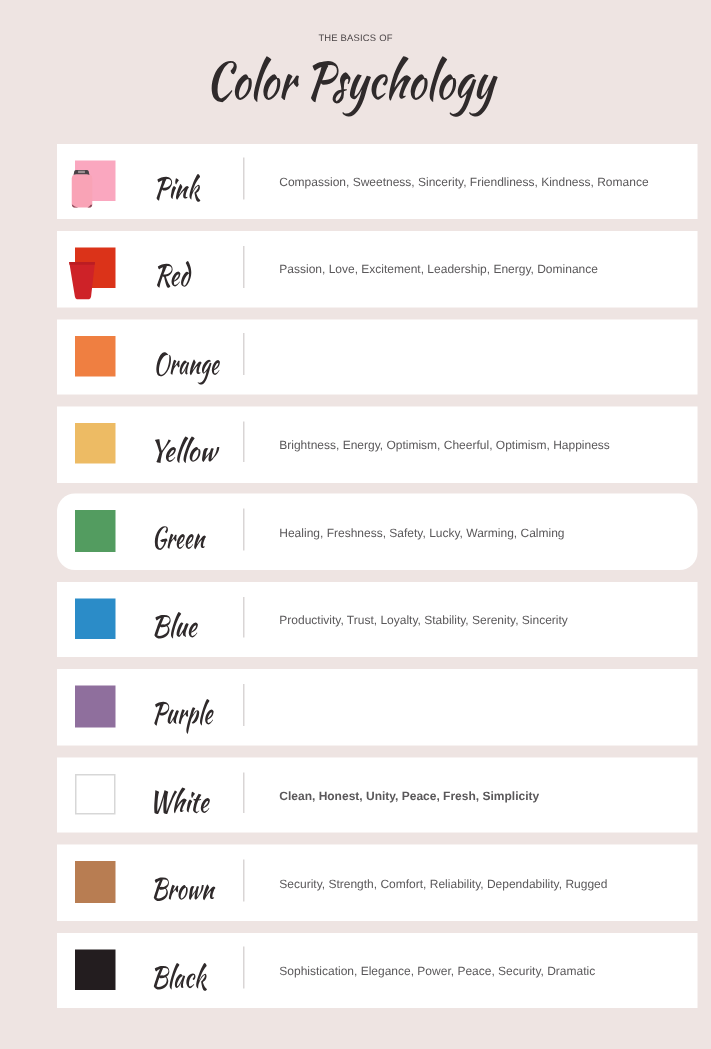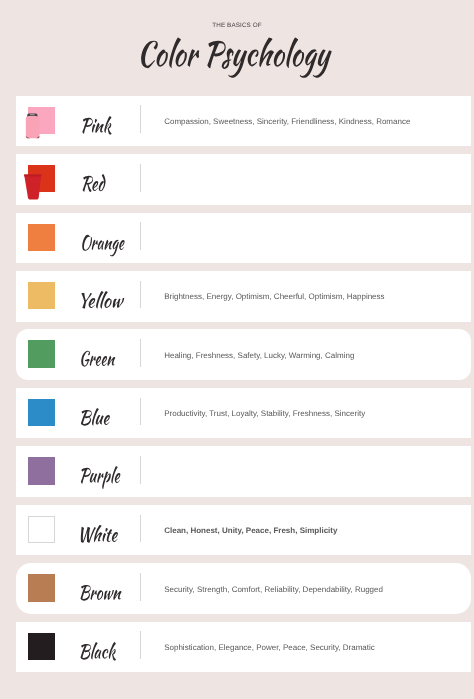--- a/index.html
+++ b/index.html
@@ -7,21 +7,21 @@
   body{width:474px;height:699px;overflow:hidden;background:#EEE4E2;
        font-family:"Liberation Sans",sans-serif;
        -webkit-font-smoothing:antialiased;text-rendering:geometricPrecision;}
   #page{position:relative;width:474px;height:699px;background:#EEE4E2;
         will-change:opacity;opacity:0.999;}
   .eyebrow{position:absolute;left:0;right:0;top:23px;text-align:center;
            font-size:6.3px;letter-spacing:0.12px;color:#4A4446;line-height:6.3px;
            -webkit-font-smoothing:antialiased;
            transform:translateZ(0);backface-visibility:hidden;}
   #title-svg{position:absolute;left:0;top:0;width:474px;height:90px;overflow:visible;}
-  .card{position:absolute;left:16px;width:427px;height:50.6px;background:#fff;padding-left:28px;}
+  .card{position:absolute;left:38px;width:427px;height:50.6px;background:#fff;}
   .swatch{position:absolute;left:12px;top:11.1px;width:27.4px;height:27.3px;}
   .swatch-white{box-sizing:border-box;border:1px solid #D7D7D7;}
   .divider{position:absolute;left:124.4px;top:9.8px;width:1px;height:27.7px;background:#D9D5D5;}
   .traits{position:absolute;left:148.2px;top:1.4px;height:50.6px;line-height:50.6px;
           font-size:8px;color:#5A585A;white-space:nowrap;
           transform:translateZ(0);backface-visibility:hidden;}
   .ovl{position:absolute;left:0;top:0;width:427px;height:50.6px;overflow:visible;}
 </style>
 </head>
 <body>
@@ -62,20 +62,21 @@
             <path fill="#CE2228" d="M8.1 20.6 h17.2 l-2.6 23.0 q-0.2 1.5 -1.3 1.9 h-8.2 q-1.1 -0.4 -1.3 -1.9 z"></path>
             <path fill="#BB1D22" d="M8.1 20.6 h17.2 l-0.2 1.9 h-16.8 z"></path>
           </g>
         </svg>
         <svg class="ovl" viewBox="0 0 427 50.6">
           <g transform="translate(66.6,36.2) scale(0.160368,0.195) translate(-12.9,0)">
             <path d="M78.1 -55.1Q78.1 -50.3 76.0 -46.1Q73.8 -41.8 70.0 -38.5Q66.2 -35.1 61.1 -32.8Q56.0 -30.5 50.0 -29.7Q51.5 -25.2 53.7 -20.5Q55.8 -15.7 58.3 -11.3Q60.8 -6.9 63.5 -3.2Q66.2 0.5 68.8 2.9Q68.3 3.9 67.3 4.9Q66.4 5.9 65.2 6.8Q63.9 7.6 62.6 8.2Q61.2 8.7 60.0 8.7Q57.8 8.7 55.8 6.6Q53.8 4.5 51.8 -0.1Q49.7 -4.6 47.5 -11.9Q45.2 -19.1 42.5 -29.3Q41.4 -29.3 40.3 -29.3Q39.2 -29.3 38.6 -29.5Q37.9 -29.9 37.1 -30.9Q34.4 -25.1 32.3 -20.0Q30.2 -14.9 28.6 -10.2Q26.9 -5.4 25.7 -1.0Q24.4 3.5 23.5 8.1Q20.1 7.3 17.6 5.2Q15.1 3.1 12.9 -0.7Q13.3 -1.6 13.8 -2.5Q14.2 -3.3 14.9 -4.9Q15.6 -6.4 16.6 -8.8Q17.7 -11.2 19.5 -15.2Q21.2 -19.2 23.7 -25.0Q26.1 -30.8 29.6 -39.1Q31.2 -42.8 32.4 -45.6Q33.5 -48.4 34.4 -51.0Q35.3 -53.5 36.1 -56.0Q36.8 -58.6 37.6 -61.9Q33.0 -60.3 29.1 -58.4Q25.1 -56.4 22.5 -54.2Q21.6 -54.8 20.7 -56.0Q19.7 -57.2 18.9 -58.7Q18.1 -60.1 17.5 -61.6Q16.9 -63.1 16.8 -64.3Q19.8 -66.3 24.1 -68.0Q28.5 -69.7 33.4 -71.0Q38.3 -72.2 43.4 -72.9Q48.5 -73.6 52.9 -73.6Q64.9 -73.6 71.5 -68.7Q78.1 -63.7 78.1 -55.1ZM53.7 -63.5Q53.0 -62.6 51.5 -59.9Q50.0 -57.2 48.0 -53.5Q46.1 -49.7 44.0 -45.3Q41.8 -40.9 39.8 -36.6Q47.3 -36.6 53.6 -38.0Q59.9 -39.4 64.5 -42.0Q69.1 -44.5 71.7 -48.0Q74.2 -51.4 74.2 -55.6Q74.2 -60.6 70.6 -63.2Q67.0 -65.9 59.5 -65.9Q57.8 -65.9 56.1 -65.8Q54.4 -65.6 52.5 -65.4ZM110.4 -41.4Q110.0 -35.2 108.2 -30.8Q106.4 -26.3 103.1 -23.0Q99.7 -19.6 94.9 -16.9Q90.1 -14.2 83.7 -11.7Q83.7 -11.1 83.7 -10.5Q83.6 -9.8 83.6 -9.1Q83.6 -7.8 83.8 -6.4Q84.0 -5.0 84.5 -3.8Q85.0 -2.6 85.9 -1.9Q86.8 -1.1 88.2 -1.1Q90.9 -1.1 93.5 -2.3Q96.1 -3.5 98.5 -5.2Q100.8 -7.0 102.9 -9.1Q104.9 -11.1 106.5 -12.8Q107.5 -11.9 108.2 -11.1Q103.7 -5.1 98.4 -1.2Q93.0 2.8 88.2 3.9Q81.3 3.1 77.5 -1.2Q73.6 -5.4 73.6 -11.4Q73.6 -15.5 74.8 -19.8Q75.9 -24.0 78.0 -28.0Q80.0 -31.9 82.8 -35.4Q85.5 -38.9 88.7 -41.5Q91.8 -44.1 95.2 -45.6Q98.5 -47.1 101.8 -47.1Q106.4 -46.5 110.4 -41.4ZM103.5 -38.1Q100.8 -37.7 97.9 -35.9Q95.0 -34.1 92.5 -31.1Q89.9 -28.1 87.8 -24.1Q85.7 -20.1 84.5 -15.5Q92.5 -19.5 97.8 -25.4Q103.1 -31.2 103.5 -38.1ZM136.8 -46.7Q138.8 -46.7 141.4 -45.5Q144.0 -44.3 146.0 -42.4Q145.5 -46.4 144.8 -50.0Q144.0 -53.5 142.6 -57.3Q141.1 -61.1 138.7 -65.6Q136.3 -70.1 132.7 -75.9Q133.0 -76.8 134.1 -78.0Q135.1 -79.2 136.5 -80.2Q137.8 -81.3 139.2 -82.1Q140.7 -82.9 142.0 -83.1Q144.8 -80.0 147.3 -75.3Q149.8 -70.7 151.7 -65.3Q153.6 -60.0 154.7 -54.3Q155.7 -48.6 155.7 -43.4Q155.7 -38.2 154.6 -32.7Q153.4 -27.2 151.4 -22.0Q149.3 -16.7 146.6 -12.0Q143.9 -7.3 140.8 -3.6Q137.6 0.1 134.2 2.5Q130.8 4.8 127.4 5.4Q120.5 4.6 116.9 1.0Q113.2 -2.7 113.2 -9.1Q113.2 -12.5 114.3 -16.5Q115.3 -20.5 117.1 -24.5Q118.8 -28.4 121.2 -32.1Q123.5 -35.9 126.2 -38.9Q128.8 -41.9 131.5 -44.0Q134.2 -46.1 136.8 -46.7ZM126.6 1.4Q130.1 0.2 133.6 -3.9Q137.1 -8.0 139.9 -13.6Q142.7 -19.1 144.5 -25.5Q146.2 -31.8 146.2 -37.7Q146.2 -39.4 146.2 -39.8Q146.2 -40.2 146.1 -40.6Q143.7 -39.6 141.0 -37.2Q138.3 -34.8 135.6 -31.7Q132.9 -28.5 130.5 -24.8Q128.1 -21.1 126.2 -17.4Q124.3 -13.7 123.2 -10.3Q122.1 -6.9 122.1 -4.3Q122.1 0.7 126.6 1.4Z" fill="#2F2A2B"></path>
           </g>
         </svg>
         <div class="divider"></div>
+        <div class="traits">Passion, Love, Excitement, Leadership, Energy, Dominance</div>
       </div>
       <div class="card" style="top: 212.5px;">
         <div class="swatch" style="background: rgb(239, 127, 65);"></div>
         <svg class="ovl" viewBox="0 0 427 50.6">
           <g transform="translate(66.2,36.2) scale(0.1464645,0.195) translate(-13.5,0)">
             <path d="M56.2 -72.8Q58.1 -72.0 60.1 -70.8Q62.1 -69.5 63.8 -68.2Q65.5 -66.9 66.7 -65.7Q67.8 -64.4 67.9 -63.6Q66.2 -64.0 64.5 -64.2Q62.8 -64.3 61.4 -64.3Q56.9 -64.3 52.5 -62.1Q48.0 -59.9 44.0 -56.1Q40.0 -52.3 36.6 -47.2Q33.2 -42.1 30.8 -36.3Q28.3 -30.5 26.9 -24.3Q25.5 -18.1 25.5 -12.1Q25.5 -4.3 28.1 -0.5Q30.7 3.3 35.7 3.3Q38.1 3.3 40.9 2.4Q43.7 1.4 46.6 -0.3Q49.5 -2.0 52.3 -4.4Q55.1 -6.8 57.5 -9.7Q61.0 -13.9 63.8 -19.2Q66.6 -24.6 68.6 -30.6Q70.5 -36.6 71.6 -43.0Q72.6 -49.3 72.6 -55.4Q72.6 -57.8 72.5 -59.5Q72.4 -61.1 72.2 -62.2Q72.1 -63.4 72.0 -64.1Q71.9 -64.8 71.8 -65.3Q73.0 -64.7 74.5 -63.9Q75.9 -63.0 77.2 -61.4Q78.4 -59.7 79.2 -57.0Q80.1 -54.3 80.1 -50.0Q80.1 -43.0 78.5 -36.2Q76.8 -29.5 73.9 -23.4Q70.9 -17.3 66.9 -12.0Q62.9 -6.7 58.3 -2.7Q52.3 2.6 45.5 5.5Q38.7 8.4 32.4 8.4Q23.2 8.4 18.4 2.5Q13.5 -3.3 13.5 -14.7Q13.5 -20.8 14.8 -27.6Q16.2 -34.4 18.6 -41.0Q21.1 -47.6 24.5 -53.5Q27.9 -59.5 32.0 -64.1Q36.0 -68.6 40.7 -71.3Q45.3 -74.0 50.2 -74.0Q51.8 -74.0 53.2 -73.8Q54.6 -73.5 56.2 -72.8ZM78.5 -2.0Q79.0 -4.9 80.2 -9.7Q81.5 -14.4 83.2 -19.8Q84.9 -25.1 86.8 -30.5Q88.7 -35.9 90.5 -40.2Q91.8 -43.3 92.8 -45.1Q93.8 -46.8 95.0 -48.0Q96.4 -47.8 97.9 -47.3Q99.4 -46.8 100.8 -46.1Q102.2 -45.4 103.3 -44.7Q104.4 -43.9 105.0 -43.2Q102.3 -40.0 100.2 -35.9Q98.2 -31.8 96.1 -25.4Q101.5 -30.2 105.7 -34.6Q109.8 -39.0 113.4 -44.4Q114.0 -44.9 115.5 -44.9Q116.9 -44.9 118.2 -44.5Q119.5 -44.0 120.0 -43.2Q118.2 -38.4 118.2 -33.7Q118.2 -29.3 119.5 -27.1Q119.4 -26.5 118.2 -24.8Q116.9 -23.1 115.4 -21.6Q112.7 -23.0 110.6 -25.5Q108.5 -27.9 107.5 -30.8Q102.8 -27.5 99.5 -24.4Q96.2 -21.2 93.8 -17.4Q91.5 -13.5 89.8 -8.5Q88.2 -3.5 86.7 3.4Q85.8 3.3 84.6 2.8Q83.3 2.2 82.1 1.4Q80.8 0.6 79.8 -0.3Q78.8 -1.2 78.5 -2.0ZM155.7 -40.4Q156.7 -40.4 158.1 -40.1Q159.4 -39.7 160.5 -39.2Q161.6 -38.6 162.3 -38.0Q163.1 -37.4 163.1 -36.9Q161.1 -32.7 159.4 -28.5Q157.7 -24.2 156.5 -20.3Q155.3 -16.4 154.7 -13.0Q154.0 -9.6 154.0 -7.1Q154.0 -4.3 154.6 -2.5Q155.2 -0.6 156.6 0.2Q155.4 1.0 153.5 1.5Q151.6 2.0 150.1 2.0Q144.7 2.0 144.7 -5.4Q144.7 -11.1 148.5 -21.0Q146.5 -16.4 143.9 -12.4Q141.3 -8.3 138.6 -5.2Q135.9 -2.1 133.2 -0.2Q130.4 1.8 128.1 2.2Q124.4 2.0 122.1 -1.4Q119.8 -4.7 119.8 -9.9Q119.8 -15.5 122.2 -21.7Q124.6 -27.9 128.3 -33.2Q132.1 -38.5 136.5 -42.0Q140.9 -45.6 145.0 -45.8Q146.0 -45.5 147.2 -44.6Q148.5 -43.7 149.7 -42.5Q150.8 -41.3 151.6 -40.1Q152.4 -38.8 152.5 -37.9Q148.5 -37.3 144.2 -34.0Q140.0 -30.7 136.6 -26.1Q133.1 -21.4 130.9 -16.1Q128.7 -10.8 128.7 -6.2Q128.7 -4.3 130.1 -3.8Q133.0 -4.4 136.8 -8.8Q140.6 -13.1 146.0 -22.2Q147.0 -24.0 148.2 -26.2Q149.5 -28.4 150.8 -30.8Q152.1 -33.2 153.3 -35.7Q154.6 -38.1 155.7 -40.4ZM184.4 -48.5Q187.0 -47.7 189.3 -45.0Q191.6 -42.2 192.7 -38.9Q191.6 -36.2 189.3 -32.4Q187.0 -28.6 184.7 -24.7Q182.4 -20.7 180.6 -17.2Q178.7 -13.6 178.4 -11.3Q180.0 -13.0 181.9 -15.2Q183.9 -17.5 185.8 -19.8Q187.6 -22.0 189.2 -23.9Q190.8 -25.7 191.7 -26.6Q193.6 -28.6 196.2 -31.2Q198.8 -33.9 201.7 -36.2Q204.5 -38.6 207.4 -40.2Q210.3 -41.9 212.7 -41.9Q215.3 -41.9 217.1 -40.2Q218.8 -38.4 219.8 -36.5Q219.8 -36.3 219.1 -36.0Q218.3 -35.6 216.9 -34.0Q215.5 -32.2 213.8 -29.1Q212.0 -25.9 210.3 -22.2Q208.7 -18.6 207.6 -14.8Q206.5 -11.0 206.5 -7.9Q206.5 -5.4 207.2 -4.7Q207.8 -4.0 209.0 -4.0Q210.1 -4.0 211.3 -4.5Q212.5 -5.0 213.2 -5.0Q213.6 -4.8 213.8 -4.2Q214.1 -3.5 214.1 -3.0Q213.3 -2.3 212.2 -1.6Q211.1 -0.9 209.9 -0.3Q208.7 0.3 207.6 0.7Q206.4 1.1 205.5 1.1Q202.6 1.1 200.8 0.2Q198.9 -0.6 197.9 -2.0Q196.8 -3.4 196.4 -5.4Q196.0 -7.3 196.0 -9.5Q196.0 -10.7 196.2 -12.2Q196.4 -13.7 197.0 -15.8Q197.6 -17.8 198.7 -20.6Q199.8 -23.5 201.5 -27.5Q201.3 -27.5 198.8 -26.1Q196.3 -24.7 193.4 -21.8Q188.7 -17.3 184.9 -12.9Q181.2 -8.5 177.3 -3.1Q175.1 0.0 173.4 2.1Q171.8 4.3 170.6 5.0Q168.5 3.8 167.5 1.7Q166.5 -0.5 166.0 -2.8Q166.0 -4.7 166.6 -7.6Q167.1 -10.5 168.1 -14.1Q169.0 -17.6 170.4 -21.5Q171.8 -25.4 173.5 -29.3Q177.3 -38.1 180.4 -43.1Q183.6 -48.1 184.4 -48.5ZM202.0 29.8Q202.0 29.2 202.4 28.7Q202.8 28.2 203.3 27.7Q204.5 28.8 205.3 29.4Q206.2 30.0 206.9 30.4Q207.7 30.8 208.5 30.9Q209.3 31.0 210.4 31.0Q215.6 31.0 220.3 28.2Q225.0 25.5 229.2 20.3Q233.3 15.1 236.7 7.6Q240.1 0.1 242.7 -9.4Q241.5 -8.2 239.8 -6.8Q238.0 -5.3 236.1 -4.0Q234.2 -2.7 232.3 -1.6Q230.5 -0.5 229.2 0.0Q227.5 -0.3 226.1 -1.5Q224.6 -2.6 223.5 -4.3Q222.4 -6.0 221.8 -8.2Q221.2 -10.3 221.2 -12.7Q221.2 -16.6 222.6 -20.7Q224.1 -24.8 226.5 -28.8Q228.9 -32.7 232.2 -36.2Q235.4 -39.7 239.1 -42.3Q242.7 -44.9 246.4 -46.5Q250.2 -48.0 253.8 -48.0Q257.3 -48.0 259.1 -46.5Q260.8 -45.1 261.6 -41.6Q260.5 -42.2 258.8 -42.2Q256.4 -42.2 253.2 -40.3Q250.1 -38.4 246.8 -35.4Q243.6 -32.3 240.4 -28.4Q237.2 -24.4 234.8 -20.3Q232.3 -16.2 230.8 -12.3Q229.2 -8.4 229.2 -5.3Q229.2 -4.6 229.3 -4.5Q229.4 -4.3 229.6 -4.3Q230.5 -4.3 232.1 -5.3Q233.6 -6.3 235.6 -7.9Q237.5 -9.4 239.6 -11.4Q241.7 -13.5 243.6 -15.6Q247.9 -20.4 251.4 -26.4Q255.0 -32.3 257.1 -37.9Q259.8 -37.7 261.9 -37.0Q264.0 -36.3 264.8 -35.5Q261.4 -27.7 259.4 -22.4Q257.3 -17.1 255.8 -13.0Q253.1 -5.8 250.8 0.1Q248.4 6.1 245.9 11.2Q243.5 16.2 240.7 20.6Q237.8 24.9 234.2 28.9Q232.5 30.8 230.3 32.2Q228.2 33.7 225.9 34.7Q223.7 35.7 221.6 36.2Q219.4 36.7 217.6 36.7Q215.2 36.7 212.7 36.2Q210.2 35.6 208.1 34.7Q205.9 33.7 204.3 32.5Q202.7 31.2 202.0 29.8ZM303.0 -41.4Q302.6 -35.2 300.8 -30.8Q299.0 -26.3 295.6 -23.0Q292.3 -19.6 287.5 -16.9Q282.7 -14.2 276.3 -11.7Q276.3 -11.1 276.2 -10.5Q276.2 -9.8 276.2 -9.1Q276.2 -7.8 276.4 -6.4Q276.6 -5.0 277.1 -3.8Q277.6 -2.6 278.5 -1.9Q279.4 -1.1 280.8 -1.1Q283.5 -1.1 286.1 -2.3Q288.7 -3.5 291.0 -5.2Q293.4 -7.0 295.4 -9.1Q297.5 -11.1 299.1 -12.8Q300.1 -11.9 300.8 -11.1Q296.3 -5.1 291.0 -1.2Q285.6 2.8 280.8 3.9Q273.9 3.1 270.0 -1.2Q266.2 -5.4 266.2 -11.4Q266.2 -15.5 267.4 -19.8Q268.5 -24.0 270.6 -28.0Q272.6 -31.9 275.4 -35.4Q278.1 -38.9 281.2 -41.5Q284.4 -44.1 287.8 -45.6Q291.1 -47.1 294.4 -47.1Q299.0 -46.5 303.0 -41.4ZM296.1 -38.1Q293.4 -37.7 290.5 -35.9Q287.6 -34.1 285.1 -31.1Q282.5 -28.1 280.4 -24.1Q278.3 -20.1 277.1 -15.5Q285.1 -19.5 290.4 -25.4Q295.7 -31.2 296.1 -38.1Z" fill="#2F2A2B"></path>
           </g>
         </svg>
         <div class="divider"></div>
       </div>
@@ -100,42 +101,42 @@
         <div class="traits">Healing, Freshness, Safety, Lucky, Warming, Calming</div>
       </div>
       <div class="card" style="top: 387.85px;">
         <div class="swatch" style="background: rgb(43, 140, 200);"></div>
         <svg class="ovl" viewBox="0 0 427 50.6">
           <g transform="translate(64.9,36.2) scale(0.1653405,0.195) translate(-13.5,0)">
             <path d="M79.0 -55.1Q79.0 -48.9 75.6 -44.1Q72.2 -39.2 66.3 -36.0Q70.1 -33.4 72.4 -29.6Q74.6 -25.9 74.6 -21.4Q74.6 -16.0 71.4 -10.8Q68.1 -5.5 62.7 -1.4Q57.3 2.6 50.4 5.1Q43.5 7.6 36.3 7.6Q28.5 7.6 22.6 4.7Q16.8 1.7 13.5 -3.7Q14.5 -6.7 16.1 -11.2Q17.8 -15.6 19.8 -20.6Q21.8 -25.5 23.9 -30.4Q25.9 -35.3 27.7 -39.2Q31.5 -47.7 34.5 -53.3Q37.5 -58.9 40.0 -62.2Q34.5 -60.5 30.0 -58.4Q25.5 -56.2 23.4 -54.2Q22.5 -54.8 21.6 -56.0Q20.6 -57.2 19.8 -58.7Q18.9 -60.1 18.4 -61.6Q17.8 -63.1 17.7 -64.3Q20.3 -66.1 24.5 -67.8Q28.6 -69.4 33.5 -70.6Q38.4 -71.8 43.6 -72.5Q48.7 -73.2 53.4 -73.2Q65.4 -73.2 72.2 -68.4Q79.0 -63.6 79.0 -55.1ZM40.9 -31.2Q39.0 -32.1 37.4 -33.9Q35.1 -28.8 33.0 -23.9Q31.0 -19.0 29.4 -14.8Q27.8 -10.6 26.8 -7.5Q25.8 -4.4 25.7 -3.0Q27.1 -2.2 29.1 -1.8Q31.0 -1.4 33.9 -1.4Q40.7 -1.4 46.9 -3.3Q53.1 -5.2 57.8 -8.5Q62.5 -11.7 65.3 -15.9Q68.1 -20.1 68.1 -24.7Q68.1 -31.3 62.4 -34.2Q54.6 -31.0 44.8 -31.0Q43.4 -31.0 42.7 -31.0Q41.9 -31.0 40.9 -31.2ZM60.3 -65.9Q58.2 -65.9 55.9 -65.7Q53.5 -65.4 50.9 -64.9Q51.3 -64.5 51.6 -64.0Q51.8 -63.6 52.0 -63.1Q51.1 -61.9 49.8 -59.6Q48.5 -57.3 46.9 -54.2Q45.3 -51.2 43.6 -47.5Q41.8 -43.8 40.0 -39.9Q41.7 -40.3 44.2 -40.6Q46.6 -40.8 49.0 -40.8Q50.3 -40.8 51.6 -40.7Q52.8 -40.6 54.0 -40.4Q58.8 -41.2 62.7 -42.8Q66.5 -44.3 69.3 -46.4Q72.1 -48.4 73.6 -50.9Q75.1 -53.4 75.1 -56.2Q75.1 -61.0 71.3 -63.5Q67.5 -65.9 60.3 -65.9ZM80.5 -6.4Q80.5 -10.8 82.6 -18.8Q84.7 -26.7 88.5 -37.3Q94.7 -54.2 100.2 -65.5Q105.6 -76.7 110.8 -83.0Q112.0 -82.8 113.8 -82.0Q115.5 -81.2 117.2 -80.2Q118.9 -79.3 120.2 -78.3Q121.6 -77.3 122.0 -76.7Q114.2 -67.5 108.3 -56.9Q102.4 -46.3 97.5 -32.6Q93.3 -20.8 91.1 -11.3Q88.9 -1.9 88.9 4.4Q88.9 6.1 88.9 6.5Q88.9 6.9 89.0 7.3Q87.6 7.1 86.6 6.6Q85.6 6.1 85.3 5.4Q85.1 4.9 84.2 4.0Q83.3 3.0 82.6 2.5Q81.7 1.9 81.1 -0.7Q80.5 -3.2 80.5 -6.4ZM131.4 -2.2Q129.5 -3.8 128.8 -6.2Q128.2 -8.6 128.2 -10.3Q128.2 -12.4 128.7 -13.9Q128.3 -13.9 126.9 -12.3Q125.5 -10.7 123.8 -8.5Q122.2 -6.3 120.6 -4.2Q119.0 -2.1 118.2 -1.1Q116.9 0.3 115.8 1.1Q114.6 1.9 113.9 2.0Q112.3 1.9 110.5 1.4Q108.8 0.8 107.2 -0.2Q105.7 -1.2 104.6 -2.6Q103.4 -4.0 103.0 -5.8Q103.0 -8.6 103.2 -10.4Q103.3 -12.2 103.8 -14.3Q104.7 -18.1 106.5 -22.9Q108.2 -27.7 110.5 -32.4Q112.8 -37.0 115.7 -41.0Q118.5 -45.1 121.7 -47.4Q122.6 -47.4 123.8 -47.2Q125.0 -47.1 126.2 -46.7Q127.5 -46.3 128.7 -45.8Q129.8 -45.2 130.6 -44.3Q129.7 -43.3 126.0 -37.6Q122.4 -31.9 117.9 -21.2Q117.4 -20.1 116.7 -18.0Q116.0 -15.9 115.3 -13.6Q114.6 -11.3 114.2 -9.1Q113.7 -6.9 113.7 -5.6Q113.7 -4.8 114.0 -4.4Q114.2 -4.0 114.4 -3.8Q115.9 -4.4 118.2 -7.1Q120.5 -9.8 124.6 -15.4Q125.6 -16.8 127.0 -18.6Q128.3 -20.4 129.7 -22.5Q131.1 -24.5 132.3 -26.7Q133.6 -28.9 134.4 -31.1Q134.8 -32.3 135.4 -34.0Q136.1 -35.6 137.1 -37.4Q138.0 -39.2 139.2 -41.1Q140.5 -42.9 142.2 -44.5Q143.5 -44.5 145.0 -44.2Q146.5 -43.9 147.8 -43.5Q149.2 -43.0 150.2 -42.5Q151.2 -41.9 151.7 -41.3Q149.9 -36.9 147.7 -32.6Q145.5 -28.3 143.6 -24.1Q141.7 -20.0 140.4 -15.9Q139.1 -11.8 139.1 -7.9Q139.1 -5.8 139.4 -4.2Q139.8 -2.7 140.2 -1.7Q140.6 -0.6 140.9 0.1Q141.3 0.8 141.3 1.3Q141.3 1.4 141.1 1.6Q141.0 1.7 140.9 1.7Q140.2 1.7 139.1 1.4Q138.0 1.1 136.7 0.6Q135.3 0.0 133.9 -0.7Q132.6 -1.4 131.4 -2.2ZM188.9 -41.4Q188.5 -35.2 186.7 -30.8Q184.9 -26.3 181.6 -23.0Q178.2 -19.6 173.4 -16.9Q168.6 -14.2 162.2 -11.7Q162.2 -11.1 162.2 -10.5Q162.1 -9.8 162.1 -9.1Q162.1 -7.8 162.3 -6.4Q162.5 -5.0 163.0 -3.8Q163.5 -2.6 164.4 -1.9Q165.3 -1.1 166.7 -1.1Q169.4 -1.1 172.0 -2.3Q174.6 -3.5 177.0 -5.2Q179.3 -7.0 181.4 -9.1Q183.4 -11.1 185.0 -12.8Q186.0 -11.9 186.7 -11.1Q182.2 -5.1 176.9 -1.2Q171.5 2.8 166.7 3.9Q159.8 3.1 155.9 -1.2Q152.1 -5.4 152.1 -11.4Q152.1 -15.5 153.2 -19.8Q154.4 -24.0 156.4 -28.0Q158.5 -31.9 161.2 -35.4Q164.0 -38.9 167.2 -41.5Q170.3 -44.1 173.7 -45.6Q177.0 -47.1 180.3 -47.1Q184.9 -46.5 188.9 -41.4ZM182.0 -38.1Q179.3 -37.7 176.4 -35.9Q173.5 -34.1 170.9 -31.1Q168.4 -28.1 166.3 -24.1Q164.2 -20.1 163.0 -15.5Q171.0 -19.5 176.3 -25.4Q181.6 -31.2 182.0 -38.1Z" fill="#2F2A2B"></path>
           </g>
         </svg>
         <div class="divider"></div>
-        <div class="traits">Productivity, Trust, Loyalty, Stability, Freshness, Sincerity</div>
+        <div class="traits">Productivity, Trust, Loyalty, Stability, Serenity, Sincerity</div>
       </div>
       <div class="card" style="top: 446.3px;">
         <div class="swatch" style="background: rgb(143, 111, 157);"></div>
         <svg class="ovl" viewBox="0 0 427 50.6">
           <g transform="translate(64.8,36.2) scale(0.153426,0.195) translate(-13,0)">
             <path d="M78.2 -53.9Q78.2 -48.4 75.5 -43.4Q72.7 -38.4 68.1 -34.7Q63.4 -30.9 57.2 -28.7Q50.9 -26.5 43.9 -26.5Q41.4 -26.5 40.0 -27.1Q38.5 -27.8 36.7 -29.7Q31.7 -18.8 28.6 -9.7Q25.4 -0.5 23.6 8.1Q19.8 7.2 17.4 5.0Q15.0 2.7 13.0 -0.7Q14.0 -2.6 15.4 -5.7Q16.8 -8.8 18.8 -13.4Q20.8 -17.9 23.5 -24.2Q26.1 -30.6 29.7 -39.1Q31.3 -43.0 32.5 -45.9Q33.7 -48.8 34.6 -51.4Q35.5 -53.9 36.2 -56.4Q37.0 -58.9 37.8 -61.9Q33.1 -60.4 29.2 -58.4Q25.2 -56.4 22.6 -54.2Q21.7 -54.8 20.8 -56.0Q19.8 -57.2 19.0 -58.7Q18.2 -60.1 17.6 -61.6Q17.0 -63.1 16.9 -64.3Q19.8 -66.3 24.1 -68.0Q28.4 -69.7 33.3 -71.0Q38.2 -72.2 43.5 -72.9Q48.7 -73.6 53.5 -73.6Q59.2 -73.6 63.8 -72.2Q68.4 -70.7 71.6 -68.1Q74.8 -65.5 76.5 -61.9Q78.2 -58.3 78.2 -53.9ZM60.4 -65.9Q56.6 -65.9 52.6 -65.3L53.8 -63.5Q52.8 -62.2 51.3 -59.6Q49.8 -57.0 48.0 -53.4Q46.2 -49.7 44.1 -45.2Q41.9 -40.7 39.5 -35.7Q47.3 -35.7 53.7 -37.2Q60.1 -38.6 64.7 -41.2Q69.2 -43.7 71.8 -47.1Q74.3 -50.5 74.3 -54.4Q74.3 -59.6 70.8 -62.8Q67.3 -65.9 60.4 -65.9ZM99.8 -2.2Q97.9 -3.8 97.2 -6.2Q96.6 -8.6 96.6 -10.3Q96.6 -12.4 97.1 -13.9Q96.7 -13.9 95.3 -12.3Q93.9 -10.7 92.2 -8.5Q90.6 -6.3 89.0 -4.2Q87.4 -2.1 86.6 -1.1Q85.3 0.3 84.2 1.1Q83.0 1.9 82.3 2.0Q80.7 1.9 79.0 1.4Q77.2 0.8 75.7 -0.2Q74.1 -1.2 73.0 -2.6Q71.8 -4.0 71.4 -5.8Q71.4 -8.6 71.6 -10.4Q71.7 -12.2 72.2 -14.3Q73.1 -18.1 74.9 -22.9Q76.6 -27.7 78.9 -32.4Q81.2 -37.0 84.1 -41.0Q86.9 -45.1 90.1 -47.4Q91.0 -47.4 92.2 -47.2Q93.4 -47.1 94.7 -46.7Q95.9 -46.3 97.1 -45.8Q98.2 -45.2 99.0 -44.3Q98.1 -43.3 94.5 -37.6Q90.8 -31.9 86.3 -21.2Q85.8 -20.1 85.1 -18.0Q84.4 -15.9 83.7 -13.6Q83.0 -11.3 82.6 -9.1Q82.1 -6.9 82.1 -5.6Q82.1 -4.8 82.4 -4.4Q82.6 -4.0 82.8 -3.8Q84.3 -4.4 86.6 -7.1Q88.9 -9.8 93.0 -15.4Q94.0 -16.8 95.4 -18.6Q96.7 -20.4 98.1 -22.5Q99.5 -24.5 100.8 -26.7Q102.0 -28.9 102.8 -31.1Q103.2 -32.3 103.9 -34.0Q104.5 -35.6 105.5 -37.4Q106.4 -39.2 107.7 -41.1Q108.9 -42.9 110.6 -44.5Q111.9 -44.5 113.4 -44.2Q114.9 -43.9 116.2 -43.5Q117.6 -43.0 118.6 -42.5Q119.6 -41.9 120.1 -41.3Q118.3 -36.9 116.1 -32.6Q113.9 -28.3 112.0 -24.1Q110.1 -20.0 108.8 -15.9Q107.5 -11.8 107.5 -7.9Q107.5 -5.8 107.9 -4.2Q108.2 -2.7 108.6 -1.7Q109.0 -0.6 109.4 0.1Q109.7 0.8 109.7 1.3Q109.7 1.4 109.5 1.6Q109.4 1.7 109.3 1.7Q108.6 1.7 107.5 1.4Q106.4 1.1 105.1 0.6Q103.7 0.0 102.4 -0.7Q101.0 -1.4 99.8 -2.2ZM119.6 -2.0Q120.1 -4.9 121.4 -9.7Q122.6 -14.4 124.3 -19.8Q126.0 -25.1 127.9 -30.5Q129.8 -35.9 131.6 -40.2Q132.9 -43.3 133.9 -45.1Q134.9 -46.8 136.1 -48.0Q137.5 -47.8 139.0 -47.3Q140.5 -46.8 141.9 -46.1Q143.3 -45.4 144.4 -44.7Q145.5 -43.9 146.1 -43.2Q143.4 -40.0 141.4 -35.9Q139.3 -31.8 137.2 -25.4Q142.6 -30.2 146.8 -34.6Q150.9 -39.0 154.5 -44.4Q155.1 -44.9 156.6 -44.9Q158.0 -44.9 159.3 -44.5Q160.6 -44.0 161.1 -43.2Q159.3 -38.4 159.3 -33.7Q159.3 -29.3 160.6 -27.1Q160.5 -26.5 159.2 -24.8Q158.0 -23.1 156.5 -21.6Q153.8 -23.0 151.7 -25.5Q149.6 -27.9 148.6 -30.8Q143.9 -27.5 140.6 -24.4Q137.3 -21.2 135.0 -17.4Q132.6 -13.5 131.0 -8.5Q129.3 -3.5 127.8 3.4Q126.9 3.3 125.7 2.8Q124.4 2.2 123.2 1.4Q121.9 0.6 120.9 -0.3Q119.9 -1.2 119.6 -2.0ZM155.0 33.1Q153.6 32.7 153.4 30.1Q153.0 28.8 152.9 27.0Q152.7 25.2 152.7 22.9Q152.7 20.8 153.4 17.1Q154.1 13.5 155.4 8.9Q156.6 4.3 158.4 -1.1Q160.2 -6.4 162.4 -11.9Q165.1 -18.8 167.1 -23.9Q169.1 -28.9 170.5 -32.6Q171.8 -36.3 172.7 -38.7Q173.5 -41.1 174.0 -42.8Q174.4 -44.0 175.2 -45.7Q176.0 -47.4 177.1 -49.2Q178.1 -50.9 179.2 -52.5Q180.3 -54.0 181.2 -54.8Q184.7 -54.3 187.8 -53.0Q190.9 -51.7 191.6 -50.5Q190.2 -49.2 188.4 -46.5Q186.6 -43.7 184.9 -40.5Q183.2 -37.2 181.8 -33.8Q180.4 -30.4 179.7 -27.8Q180.7 -29.5 182.3 -31.5Q183.9 -33.5 187.2 -37.0Q190.9 -40.8 194.2 -42.9Q197.4 -44.9 199.8 -44.9Q203.6 -44.9 206.1 -42.8Q208.5 -40.7 208.5 -37.4Q208.5 -30.2 206.1 -23.2Q203.7 -16.1 199.2 -10.4Q197.5 -8.2 195.2 -6.2Q192.9 -4.2 190.4 -2.7Q187.9 -1.1 185.5 -0.2Q183.1 0.7 181.2 0.7Q179.4 0.7 178.1 -0.0Q176.7 -0.8 176.2 -1.9Q180.1 -4.2 183.8 -8.3Q187.5 -12.4 190.7 -17.8Q193.8 -23.1 196.2 -29.3Q198.5 -35.5 199.7 -41.9Q195.9 -39.9 192.9 -37.6Q189.8 -35.2 186.8 -31.4Q183.2 -27.0 181.1 -24.3Q179.0 -21.6 177.7 -19.7Q176.3 -17.8 175.5 -16.1Q174.6 -14.5 173.6 -12.1Q172.2 -8.9 170.4 -3.7Q168.5 1.6 166.6 8.1Q164.6 14.6 162.7 22.0Q160.7 29.3 158.9 36.6Q157.8 36.4 157.0 35.0Q156.2 34.1 155.9 33.7Q155.5 33.3 155.0 33.1ZM212.0 -6.4Q212.0 -10.8 214.1 -18.8Q216.2 -26.7 220.0 -37.3Q226.2 -54.2 231.7 -65.5Q237.1 -76.7 242.3 -83.0Q243.5 -82.8 245.3 -82.0Q247.0 -81.2 248.7 -80.2Q250.4 -79.3 251.8 -78.3Q253.1 -77.3 253.5 -76.7Q245.7 -67.5 239.8 -56.9Q233.9 -46.3 229.0 -32.6Q224.8 -20.8 222.6 -11.3Q220.4 -1.9 220.4 4.4Q220.4 6.1 220.4 6.5Q220.4 6.9 220.5 7.3Q219.1 7.1 218.1 6.6Q217.1 6.1 216.8 5.4Q216.6 4.9 215.7 4.0Q214.8 3.0 214.1 2.5Q213.2 1.9 212.6 -0.7Q212.0 -3.2 212.0 -6.4ZM271.1 -41.4Q270.7 -35.2 268.9 -30.8Q267.1 -26.3 263.8 -23.0Q260.4 -19.6 255.6 -16.9Q250.8 -14.2 244.4 -11.7Q244.4 -11.1 244.4 -10.5Q244.3 -9.8 244.3 -9.1Q244.3 -7.8 244.5 -6.4Q244.7 -5.0 245.2 -3.8Q245.7 -2.6 246.6 -1.9Q247.5 -1.1 248.9 -1.1Q251.6 -1.1 254.2 -2.3Q256.8 -3.5 259.1 -5.2Q261.5 -7.0 263.6 -9.1Q265.6 -11.1 267.2 -12.8Q268.2 -11.9 268.9 -11.1Q264.4 -5.1 259.1 -1.2Q253.7 2.8 248.9 3.9Q242.0 3.1 238.2 -1.2Q234.3 -5.4 234.3 -11.4Q234.3 -15.5 235.5 -19.8Q236.6 -24.0 238.7 -28.0Q240.7 -31.9 243.5 -35.4Q246.2 -38.9 249.4 -41.5Q252.5 -44.1 255.9 -45.6Q259.2 -47.1 262.5 -47.1Q267.1 -46.5 271.1 -41.4ZM264.2 -38.1Q261.5 -37.7 258.6 -35.9Q255.7 -34.1 253.2 -31.1Q250.6 -28.1 248.5 -24.1Q246.4 -20.1 245.2 -15.5Q253.2 -19.5 258.5 -25.4Q263.8 -31.2 264.2 -38.1Z" fill="#2F2A2B"></path>
           </g>
         </svg>
         <div class="divider"></div>
       </div>
       <div class="card" style="top: 504.75px; font-weight: bold;">
         <div class="swatch swatch-white" style="background: rgb(255, 255, 255);"></div>
         <svg class="ovl" viewBox="0 0 427 50.6">
           <g transform="translate(64.8,36.2) scale(0.164307,0.195) translate(-21.9,0)">
             <path d="M22.9 3.1Q22.4 -1.0 22.2 -5.9Q21.9 -10.7 21.9 -14.9Q21.9 -21.6 22.4 -27.8Q22.8 -33.9 23.5 -40.7Q24.1 -47.4 24.9 -55.4Q25.7 -63.3 26.3 -73.7Q27.6 -73.7 30.1 -73.0Q32.5 -72.2 35.0 -71.2Q37.5 -70.2 39.4 -69.2Q41.3 -68.1 41.6 -67.4Q39.9 -63.5 38.6 -57.2Q37.2 -50.8 36.3 -43.3Q35.4 -35.8 34.9 -27.9Q34.4 -20.0 34.4 -13.1Q34.4 -9.9 34.5 -6.8Q34.6 -3.7 34.8 -1.1Q36.9 -4.2 39.7 -10.0Q42.4 -15.7 45.4 -22.8Q48.3 -29.9 51.2 -37.7Q54.2 -45.4 56.7 -52.5Q59.2 -59.5 61.0 -65.2Q62.7 -70.8 63.4 -73.7Q64.7 -73.7 67.2 -73.0Q69.8 -72.2 72.2 -71.2Q74.7 -70.2 76.6 -69.2Q78.5 -68.1 78.7 -67.4Q77.0 -63.5 75.7 -57.2Q74.3 -50.8 73.4 -43.3Q72.5 -35.8 72.0 -27.9Q71.5 -20.0 71.5 -13.1Q71.5 -10.2 71.6 -7.4Q71.6 -4.5 71.8 -2.2Q75.0 -10.5 78.5 -18.6Q81.9 -26.8 85.3 -34.2Q88.7 -41.7 91.9 -48.2Q95.1 -54.6 97.8 -59.7Q100.5 -64.7 102.5 -68.0Q104.5 -71.3 105.6 -72.4Q107.9 -72.1 110.4 -70.8Q112.8 -69.4 114.7 -67.3Q111.8 -65.0 108.1 -59.8Q104.4 -54.5 100.5 -47.6Q96.6 -40.7 92.7 -32.9Q88.7 -25.1 85.3 -17.7Q81.9 -10.3 79.2 -3.9Q76.6 2.5 75.2 6.4Q72.6 7.6 70.1 7.6Q66.9 7.2 64.1 6.0Q61.2 4.8 60.0 3.1Q59.7 1.5 59.5 -0.7Q59.3 -2.8 59.2 -4.9Q59.1 -7.0 59.0 -8.9Q59.0 -10.9 59.0 -12.3Q59.0 -21.2 59.7 -30.5Q60.4 -39.7 61.4 -50.3Q59.1 -43.5 56.3 -35.7Q53.5 -27.9 50.5 -20.2Q47.4 -12.6 44.2 -5.7Q41.1 1.3 38.1 6.4Q35.5 7.6 33.0 7.6Q29.8 7.2 27.0 6.0Q24.1 4.8 22.9 3.1ZM102.0 -1.7Q102.0 -5.2 102.7 -10.0Q103.4 -14.7 104.8 -20.1Q106.1 -25.5 108.0 -31.4Q109.8 -37.3 112.1 -43.2Q114.1 -48.5 116.8 -53.9Q119.4 -59.3 122.5 -64.5Q125.6 -69.7 129.0 -74.4Q132.3 -79.1 135.7 -83.0Q137.3 -83.0 139.2 -82.6Q141.0 -82.2 142.8 -81.6Q144.5 -80.9 145.9 -80.0Q147.4 -79.1 148.3 -78.2Q140.8 -70.5 134.8 -62.7Q128.8 -54.8 125.3 -47.9Q123.4 -44.1 121.9 -40.8Q120.3 -37.5 119.0 -34.2Q117.7 -31.0 116.7 -27.8Q115.6 -24.5 114.7 -20.9Q133.9 -45.4 143.2 -45.4Q145.8 -45.4 148.8 -43.7Q151.8 -42.0 154.1 -39.1Q151.0 -35.7 147.7 -30.9Q144.4 -26.1 141.7 -21.2Q138.9 -16.4 137.2 -12.2Q135.4 -8.1 135.4 -6.1Q135.4 -5.1 135.7 -4.8Q136.0 -4.4 137.0 -4.4Q138.5 -4.4 139.4 -4.8Q140.3 -5.2 140.5 -5.2Q141.0 -4.4 141.1 -4.1Q141.2 -3.8 141.2 -3.6Q141.2 -3.2 140.0 -2.5Q138.8 -1.7 137.2 -1.0Q135.5 -0.2 133.9 0.4Q132.3 1.0 131.5 1.0Q130.5 1.0 129.5 0.5Q128.5 -0.1 127.8 -1.0Q127.0 -1.9 126.6 -3.0Q126.1 -4.1 126.1 -5.3Q126.1 -6.8 127.0 -9.8Q127.8 -12.7 129.3 -16.7Q130.8 -20.6 132.9 -25.3Q135.0 -30.0 137.4 -34.9Q137.4 -35.3 137.0 -35.3Q136.7 -35.3 135.5 -34.5Q134.2 -33.7 133.1 -32.9Q129.5 -30.2 125.8 -26.2Q122.2 -22.3 118.8 -17.6Q115.3 -12.9 112.2 -7.7Q109.2 -2.4 107.0 2.9Q106.7 3.6 106.1 4.2Q105.5 4.8 105.1 4.8Q104.8 4.8 104.2 4.1Q103.7 3.4 103.2 2.4Q102.8 1.3 102.4 0.2Q102.0 -0.9 102.0 -1.7ZM153.9 -6.7Q153.9 -7.6 154.1 -9.0Q154.2 -10.3 154.6 -12.6Q155.0 -14.8 155.7 -18.0Q156.3 -21.2 157.3 -25.7Q157.5 -26.7 158.2 -28.9Q158.9 -31.1 160.1 -33.5Q161.2 -36.0 162.9 -38.3Q164.5 -40.6 166.8 -41.7Q168.5 -41.3 171.3 -39.7Q174.1 -38.0 176.1 -35.1Q173.8 -32.5 172.2 -29.9Q170.7 -27.3 169.5 -24.5Q168.2 -21.7 167.2 -18.7Q166.1 -15.7 164.8 -12.4Q163.7 -9.6 162.8 -6.7Q161.9 -3.7 161.8 -1.5Q161.8 0.3 161.8 1.1Q161.7 1.8 161.2 1.8Q160.8 1.8 159.6 1.3Q158.4 0.8 157.2 -0.2Q155.9 -1.3 154.9 -2.9Q153.9 -4.5 153.9 -6.7ZM173.0 -50.1Q173.0 -50.7 173.3 -51.9Q172.8 -52.4 172.5 -53.4Q172.1 -54.4 172.1 -55.2Q172.1 -56.1 172.4 -57.7Q172.6 -59.2 173.0 -61.0Q173.4 -62.8 174.0 -64.8Q174.6 -66.7 175.2 -68.3Q176.4 -68.3 178.2 -67.7Q179.9 -67.0 181.7 -66.0Q183.5 -64.9 185.0 -63.7Q186.5 -62.4 187.3 -61.3Q186.2 -60.2 184.4 -58.2Q182.6 -56.3 180.9 -54.2Q179.2 -52.0 177.8 -50.1Q176.4 -48.2 176.0 -47.4Q174.8 -47.6 173.9 -48.5Q173.0 -49.3 173.0 -50.1ZM182.6 -38.3Q182.1 -38.9 181.7 -40.9Q181.3 -42.8 181.3 -44.2Q183.9 -44.0 186.3 -43.9Q188.7 -43.7 190.7 -43.6Q192.2 -46.6 194.0 -49.5Q195.7 -52.5 197.4 -55.0Q199.0 -57.4 200.5 -59.1Q201.9 -60.8 202.7 -61.3Q203.7 -61.3 205.3 -61.0Q206.8 -60.6 208.4 -60.0Q210.0 -59.5 211.3 -58.9Q212.6 -58.3 213.1 -57.7Q210.1 -53.9 208.0 -50.7Q205.8 -47.4 203.3 -43.2Q205.3 -43.2 207.4 -43.3Q209.4 -43.4 211.5 -43.6Q212.0 -43.1 212.3 -42.4Q212.6 -41.6 212.6 -40.8Q207.7 -39.0 200.7 -38.8Q198.2 -34.0 196.3 -29.2Q194.3 -24.5 193.0 -20.1Q191.6 -15.7 190.9 -11.8Q190.1 -7.9 190.1 -4.8Q190.1 -0.4 193.4 0.1Q196.4 -0.3 199.1 -1.4Q201.8 -2.5 203.9 -4.2Q204.5 -3.3 204.6 -2.7Q204.0 -1.8 202.6 -0.6Q201.1 0.6 199.4 1.8Q197.7 2.9 196.1 3.7Q194.5 4.5 193.7 4.6Q191.2 4.5 188.7 3.5Q186.2 2.5 184.2 1.0Q182.1 -0.5 180.8 -2.4Q179.5 -4.2 179.5 -6.0Q179.5 -8.4 180.2 -12.1Q180.8 -15.7 182.0 -20.0Q183.2 -24.3 184.8 -29.0Q186.4 -33.7 188.3 -38.3ZM247.7 -41.4Q247.3 -35.2 245.5 -30.8Q243.7 -26.3 240.4 -23.0Q237.0 -19.6 232.2 -16.9Q227.4 -14.2 221.0 -11.7Q221.0 -11.1 221.0 -10.5Q220.9 -9.8 220.9 -9.1Q220.9 -7.8 221.1 -6.4Q221.3 -5.0 221.8 -3.8Q222.3 -2.6 223.2 -1.9Q224.1 -1.1 225.5 -1.1Q228.2 -1.1 230.8 -2.3Q233.4 -3.5 235.8 -5.2Q238.1 -7.0 240.2 -9.1Q242.2 -11.1 243.8 -12.8Q244.8 -11.9 245.5 -11.1Q241.0 -5.1 235.7 -1.2Q230.3 2.8 225.5 3.9Q218.6 3.1 214.8 -1.2Q210.9 -5.4 210.9 -11.4Q210.9 -15.5 212.1 -19.8Q213.2 -24.0 215.3 -28.0Q217.3 -31.9 220.1 -35.4Q222.8 -38.9 226.0 -41.5Q229.1 -44.1 232.5 -45.6Q235.8 -47.1 239.1 -47.1Q243.7 -46.5 247.7 -41.4ZM240.8 -38.1Q238.1 -37.7 235.2 -35.9Q232.3 -34.1 229.8 -31.1Q227.2 -28.1 225.1 -24.1Q223.0 -20.1 221.8 -15.5Q229.8 -19.5 235.1 -25.4Q240.4 -31.2 240.8 -38.1Z" fill="#2F2A2B"></path>
           </g>
         </svg>
         <div class="divider"></div>
         <div class="traits">Clean, Honest, Unity, Peace, Fresh, Simplicity</div>
       </div>
-      <div class="card" style="top: 563.2px; border-radius: 15px;">
+      <div class="card" style="top: 563.2px;">
         <div class="swatch" style="background: rgb(184, 125, 82);"></div>
         <svg class="ovl" viewBox="0 0 427 50.6">
           <g transform="translate(64.5,36.2) scale(0.15405000000000002,0.195) translate(-13.5,0)">
             <path d="M79.0 -55.1Q79.0 -48.9 75.6 -44.1Q72.2 -39.2 66.3 -36.0Q70.1 -33.4 72.4 -29.6Q74.6 -25.9 74.6 -21.4Q74.6 -16.0 71.4 -10.8Q68.1 -5.5 62.7 -1.4Q57.3 2.6 50.4 5.1Q43.5 7.6 36.3 7.6Q28.5 7.6 22.6 4.7Q16.8 1.7 13.5 -3.7Q14.5 -6.7 16.1 -11.2Q17.8 -15.6 19.8 -20.6Q21.8 -25.5 23.9 -30.4Q25.9 -35.3 27.7 -39.2Q31.5 -47.7 34.5 -53.3Q37.5 -58.9 40.0 -62.2Q34.5 -60.5 30.0 -58.4Q25.5 -56.2 23.4 -54.2Q22.5 -54.8 21.6 -56.0Q20.6 -57.2 19.8 -58.7Q18.9 -60.1 18.4 -61.6Q17.8 -63.1 17.7 -64.3Q20.3 -66.1 24.5 -67.8Q28.6 -69.4 33.5 -70.6Q38.4 -71.8 43.6 -72.5Q48.7 -73.2 53.4 -73.2Q65.4 -73.2 72.2 -68.4Q79.0 -63.6 79.0 -55.1ZM40.9 -31.2Q39.0 -32.1 37.4 -33.9Q35.1 -28.8 33.0 -23.9Q31.0 -19.0 29.4 -14.8Q27.8 -10.6 26.8 -7.5Q25.8 -4.4 25.7 -3.0Q27.1 -2.2 29.1 -1.8Q31.0 -1.4 33.9 -1.4Q40.7 -1.4 46.9 -3.3Q53.1 -5.2 57.8 -8.5Q62.5 -11.7 65.3 -15.9Q68.1 -20.1 68.1 -24.7Q68.1 -31.3 62.4 -34.2Q54.6 -31.0 44.8 -31.0Q43.4 -31.0 42.7 -31.0Q41.9 -31.0 40.9 -31.2ZM60.3 -65.9Q58.2 -65.9 55.9 -65.7Q53.5 -65.4 50.9 -64.9Q51.3 -64.5 51.6 -64.0Q51.8 -63.6 52.0 -63.1Q51.1 -61.9 49.8 -59.6Q48.5 -57.3 46.9 -54.2Q45.3 -51.2 43.6 -47.5Q41.8 -43.8 40.0 -39.9Q41.7 -40.3 44.2 -40.6Q46.6 -40.8 49.0 -40.8Q50.3 -40.8 51.6 -40.7Q52.8 -40.6 54.0 -40.4Q58.8 -41.2 62.7 -42.8Q66.5 -44.3 69.3 -46.4Q72.1 -48.4 73.6 -50.9Q75.1 -53.4 75.1 -56.2Q75.1 -61.0 71.3 -63.5Q67.5 -65.9 60.3 -65.9ZM78.4 -2.0Q78.9 -4.9 80.2 -9.7Q81.4 -14.4 83.1 -19.8Q84.8 -25.1 86.7 -30.5Q88.6 -35.9 90.4 -40.2Q91.7 -43.3 92.7 -45.1Q93.7 -46.8 94.9 -48.0Q96.3 -47.8 97.8 -47.3Q99.3 -46.8 100.7 -46.1Q102.1 -45.4 103.2 -44.7Q104.3 -43.9 104.9 -43.2Q102.2 -40.0 100.2 -35.9Q98.1 -31.8 96.0 -25.4Q101.4 -30.2 105.6 -34.6Q109.7 -39.0 113.3 -44.4Q113.9 -44.9 115.4 -44.9Q116.8 -44.9 118.1 -44.5Q119.4 -44.0 119.9 -43.2Q118.1 -38.4 118.1 -33.7Q118.1 -29.3 119.4 -27.1Q119.3 -26.5 118.1 -24.8Q116.8 -23.1 115.3 -21.6Q112.6 -23.0 110.5 -25.5Q108.4 -27.9 107.4 -30.8Q102.7 -27.5 99.4 -24.4Q96.1 -21.2 93.8 -17.4Q91.4 -13.5 89.8 -8.5Q88.1 -3.5 86.6 3.4Q85.7 3.3 84.5 2.8Q83.2 2.2 82.0 1.4Q80.7 0.6 79.7 -0.3Q78.7 -1.2 78.4 -2.0ZM132.9 3.5Q127.2 2.9 123.8 -1.5Q120.4 -5.9 120.4 -12.7Q120.4 -16.7 121.6 -21.0Q122.8 -25.3 125.0 -29.4Q127.2 -33.4 130.2 -37.0Q133.2 -40.6 136.7 -43.2Q142.2 -47.3 147.0 -47.3Q150.2 -45.6 153.3 -40.2Q153.8 -40.2 154.2 -40.2Q154.6 -40.3 155.1 -40.3Q160.4 -40.3 160.4 -30.9Q160.4 -24.6 158.4 -19.0Q156.3 -13.3 152.7 -8.7Q149.0 -4.1 143.9 -1.0Q138.9 2.2 132.9 3.5ZM138.0 -28.0Q136.3 -25.7 134.8 -23.0Q133.3 -20.3 132.2 -17.6Q131.1 -14.8 130.5 -12.2Q129.9 -9.7 129.9 -7.7Q129.9 -5.3 130.7 -3.1Q131.5 -0.9 132.5 -0.6Q137.0 -1.6 140.8 -4.4Q144.5 -7.1 147.2 -11.2Q150.0 -15.3 151.6 -20.5Q153.1 -25.7 153.1 -31.6Q153.1 -34.2 152.8 -35.7Q152.5 -37.2 151.8 -38.3Q147.4 -37.0 143.9 -34.1Q140.5 -31.2 138.0 -28.0ZM166.1 -4.1Q166.1 -6.1 166.6 -9.7Q167.0 -13.3 167.8 -17.5Q168.5 -21.7 169.4 -26.1Q170.4 -30.5 171.4 -34.0Q172.7 -38.7 175.4 -41.2Q178.2 -43.8 182.3 -43.8Q184.5 -43.8 186.7 -43.1Q188.8 -42.4 189.2 -41.3Q186.3 -38.9 184.6 -35.4Q182.8 -31.8 181.8 -27.8Q180.7 -23.7 180.1 -19.5Q179.6 -15.2 179.0 -11.5Q182.3 -15.9 185.2 -19.4Q188.2 -23.0 190.5 -25.1Q193.6 -28.0 194.7 -30.0Q195.8 -31.9 196.6 -34.2Q197.2 -36.0 198.1 -38.4Q198.9 -40.8 200.9 -42.8Q201.3 -42.9 202.6 -42.9Q203.6 -42.9 204.8 -42.8Q205.9 -42.7 206.9 -42.4Q207.9 -42.1 208.6 -41.7Q209.3 -41.3 209.4 -40.7Q207.8 -38.6 206.4 -34.2Q205.0 -29.7 203.9 -24.4Q202.8 -19.1 201.9 -13.9Q201.0 -8.6 200.3 -5.0Q200.7 -5.2 202.1 -6.6Q203.5 -8.0 205.2 -10.1Q207.0 -12.2 208.9 -14.7Q210.9 -17.2 212.4 -19.6Q214.3 -22.5 215.6 -25.1Q216.8 -27.6 217.8 -30.5Q218.7 -33.4 219.5 -37.0Q220.3 -40.5 221.2 -45.4Q221.8 -46.2 223.9 -46.8Q225.9 -47.3 227.6 -47.3Q229.1 -47.3 229.8 -46.8Q229.3 -41.2 228.0 -36.8Q226.6 -32.4 224.3 -28.2Q222.0 -24.1 218.6 -20.0Q215.2 -15.8 210.6 -10.9Q208.7 -8.9 206.4 -6.5Q204.2 -4.1 202.1 -2.1Q199.9 0.0 198.1 1.4Q196.2 2.8 195.2 2.8Q192.9 2.8 191.4 1.0Q189.9 -0.8 189.9 -3.6Q189.9 -6.5 190.2 -8.7Q190.4 -10.8 191.0 -13.2Q191.6 -15.4 191.9 -16.9Q192.3 -18.4 192.6 -19.5Q192.8 -20.6 192.9 -21.4Q193.0 -22.2 193.1 -23.0Q192.3 -22.6 191.0 -21.4Q189.7 -20.1 188.3 -18.5Q186.9 -16.8 185.5 -15.1Q184.1 -13.4 183.2 -12.2Q181.3 -9.6 179.9 -7.6Q178.5 -5.6 177.2 -3.8Q176.0 -2.0 174.8 -0.1Q173.6 1.7 172.0 3.8Q168.8 2.8 167.4 0.8Q166.1 -1.2 166.1 -4.1ZM244.9 -48.5Q247.5 -47.7 249.8 -45.0Q252.1 -42.2 253.2 -38.9Q252.1 -36.2 249.8 -32.4Q247.5 -28.6 245.2 -24.7Q242.9 -20.7 241.1 -17.2Q239.2 -13.6 238.9 -11.3Q240.5 -13.0 242.4 -15.2Q244.4 -17.5 246.2 -19.8Q248.1 -22.0 249.7 -23.9Q251.3 -25.7 252.2 -26.6Q254.1 -28.6 256.7 -31.2Q259.3 -33.9 262.1 -36.2Q265.0 -38.6 267.9 -40.2Q270.8 -41.9 273.2 -41.9Q275.8 -41.9 277.6 -40.2Q279.3 -38.4 280.3 -36.5Q280.3 -36.3 279.6 -36.0Q278.8 -35.6 277.4 -34.0Q276.0 -32.2 274.2 -29.1Q272.5 -25.9 270.9 -22.2Q269.2 -18.6 268.1 -14.8Q267.0 -11.0 267.0 -7.9Q267.0 -5.4 267.6 -4.7Q268.3 -4.0 269.5 -4.0Q270.6 -4.0 271.8 -4.5Q273.0 -5.0 273.7 -5.0Q274.1 -4.8 274.4 -4.2Q274.6 -3.5 274.6 -3.0Q273.8 -2.3 272.7 -1.6Q271.6 -0.9 270.4 -0.3Q269.2 0.3 268.0 0.7Q266.9 1.1 266.0 1.1Q263.1 1.1 261.2 0.2Q259.4 -0.6 258.4 -2.0Q257.3 -3.4 256.9 -5.4Q256.5 -7.3 256.5 -9.5Q256.5 -10.7 256.7 -12.2Q256.9 -13.7 257.5 -15.8Q258.1 -17.8 259.2 -20.6Q260.3 -23.5 262.0 -27.5Q261.8 -27.5 259.3 -26.1Q256.8 -24.7 253.9 -21.8Q249.2 -17.3 245.4 -12.9Q241.7 -8.5 237.8 -3.1Q235.6 0.0 233.9 2.1Q232.3 4.3 231.1 5.0Q229.0 3.8 228.0 1.7Q227.0 -0.5 226.5 -2.8Q226.5 -4.7 227.1 -7.6Q227.6 -10.5 228.6 -14.1Q229.5 -17.6 230.9 -21.5Q232.3 -25.4 234.0 -29.3Q237.8 -38.1 240.9 -43.1Q244.1 -48.1 244.9 -48.5Z" fill="#2F2A2B"></path>
           </g>
         </svg>
         <div class="divider"></div>
         <div class="traits">Security, Strength, Comfort, Reliability, Dependability, Rugged</div>
       </div>
       <div class="card" style="top: 621.65px;">

